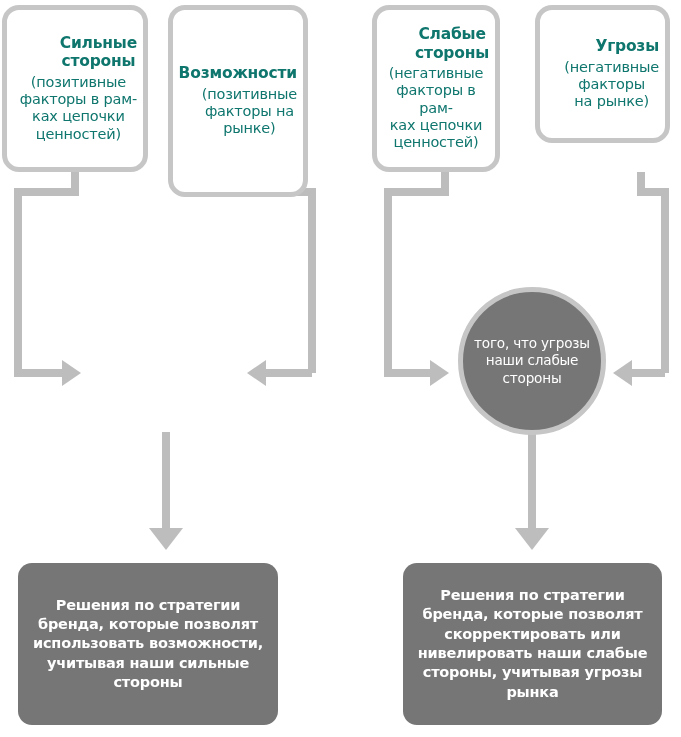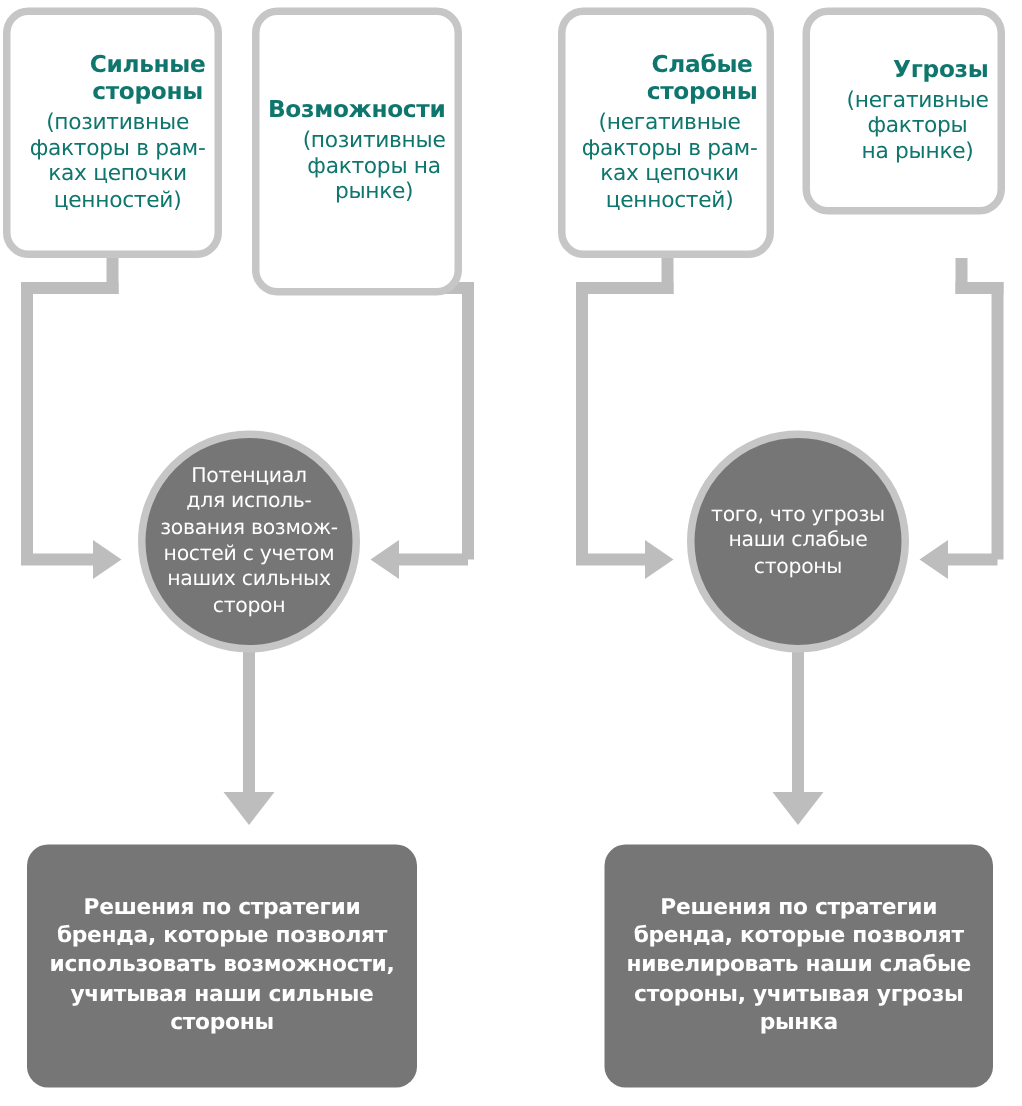--- a/index.html
+++ b/index.html
@@ -41,21 +41,21 @@
     margin-bottom: 3px;
   }
   .topbox .sub {
     font-size: 14.5px;
     line-height: 1.2;
     letter-spacing: -0.2px;
   }
 
   #box-strengths     { left: 2px;   top: 5px;  width: 146px; height: 167px; }
   #box-opportunities { left: 168px; top: 5px;  width: 140px; height: 192px; }
-  #box-weaknesses    { left: 372px; top: 5px;  width: 144px; height: 167px; }
+  #box-weaknesses    { left: 372px; top: 5px;  width: 128px; height: 167px; }
   #box-threats       { left: 535px; top: 5px;  width: 135px; height: 138px; }
 
   
   .circle {
     position: absolute;
     box-sizing: border-box;
     border-radius: 50%;
     background: #767676;
     border: 5px solid #c6c6c6;
     display: flex;
@@ -197,30 +197,20 @@
     <div class="title">
       <div>Угрозы</div>
     </div>
     <div class="sub">
       <div>(негативные</div>
       <div>факторы</div>
       <div>на рынке)</div>
     </div>
   </div>
 
-  <div class="circle" id="circle-so">
-    <div>
-      <div>Потенциал</div>
-      <div>для исполь-</div>
-      <div>зования возмож-</div>
-      <div>ностей с учетом</div>
-      <div>наших сильных</div>
-      <div>сторон</div>
-    </div>
-  </div>
 
   <div class="circle" id="circle-wt">
     <div>
       <div>того, что угрозы</div>
       <div>наши слабые</div>
       <div>стороны</div>
     </div>
   </div>
 
   <div class="bottombox" id="bottom-so">
@@ -230,19 +220,20 @@
       <div>использовать возможности,</div>
       <div>учитывая наши сильные</div>
       <div>стороны</div>
     </div>
   </div>
 
   <div class="bottombox" id="bottom-wt">
     <div>
       <div>Решения по стратегии</div>
       <div>бренда, которые позволят</div>
+      <div>скорректировать или</div>
       <div>нивелировать наши слабые</div>
       <div>стороны, учитывая угрозы</div>
       <div>рынка</div>
     </div>
   </div>
 
 </div>
 
 </body></html>

